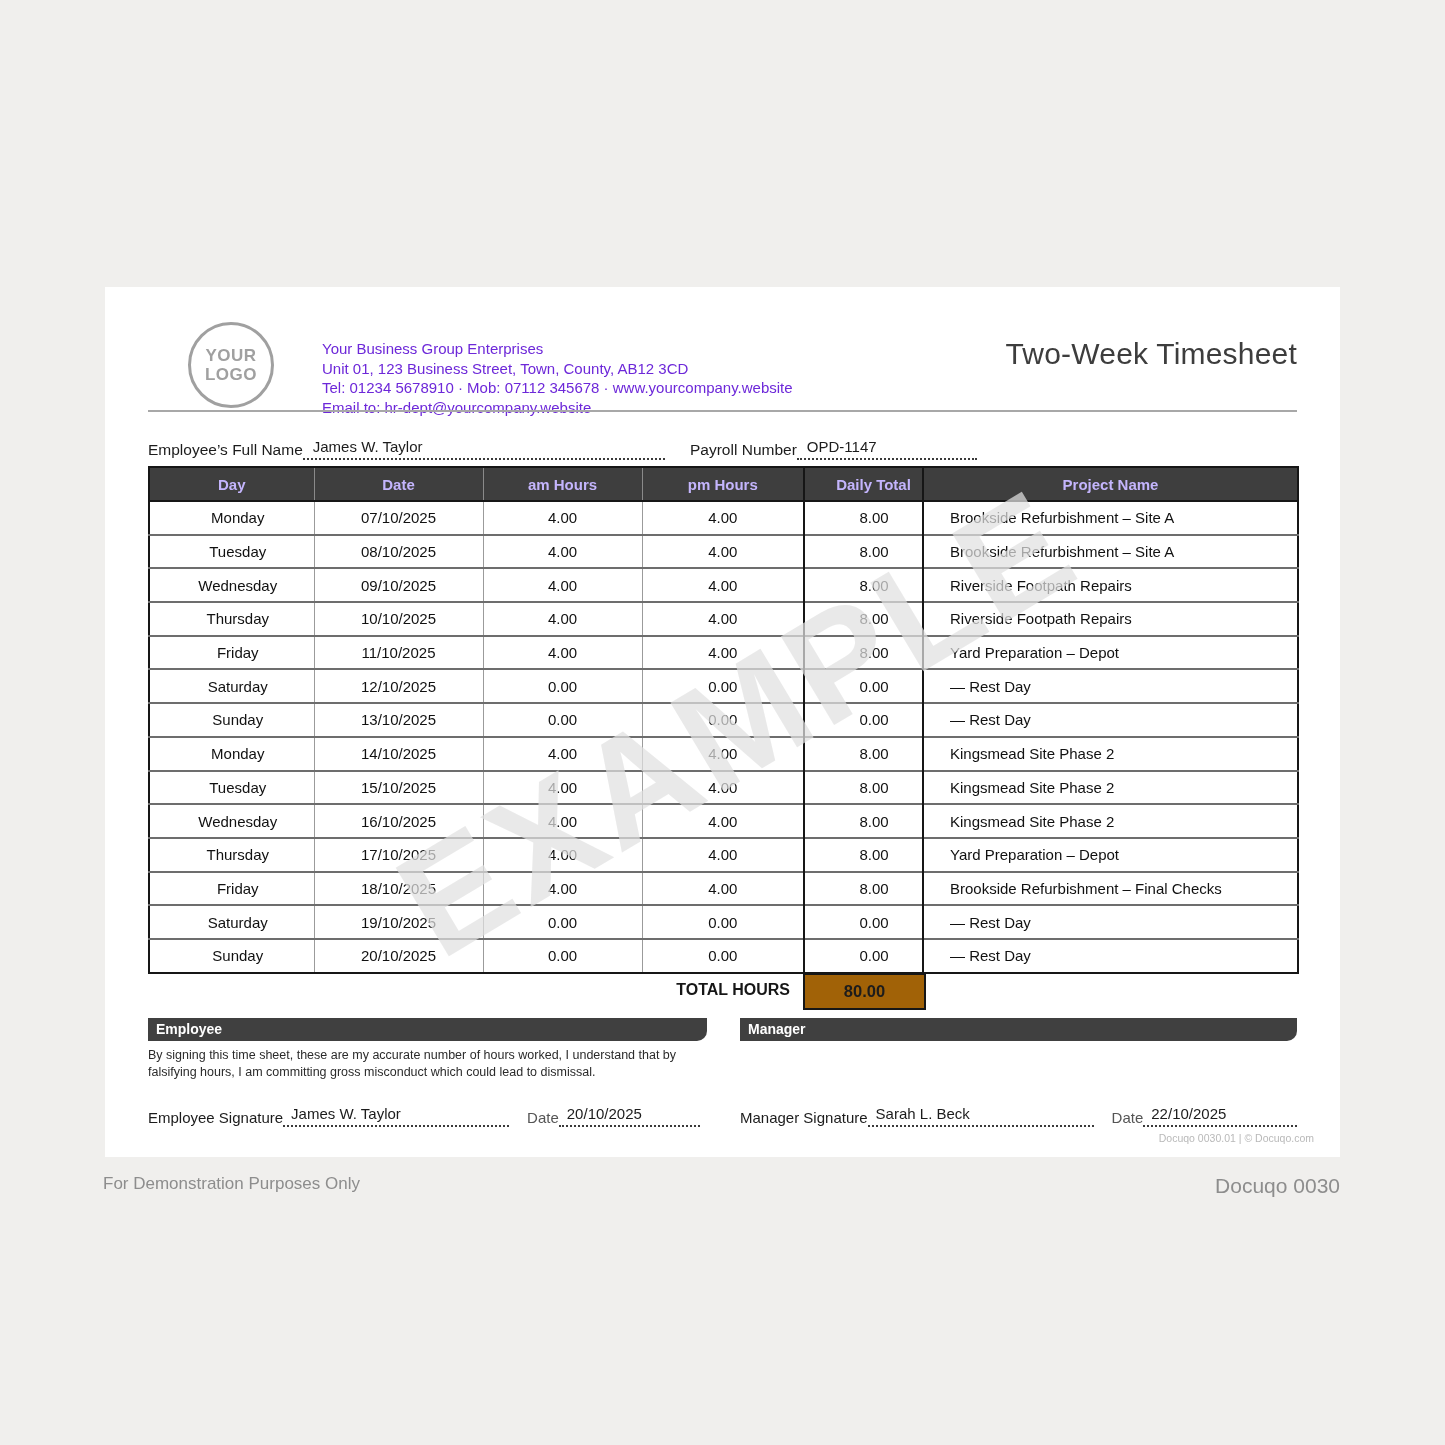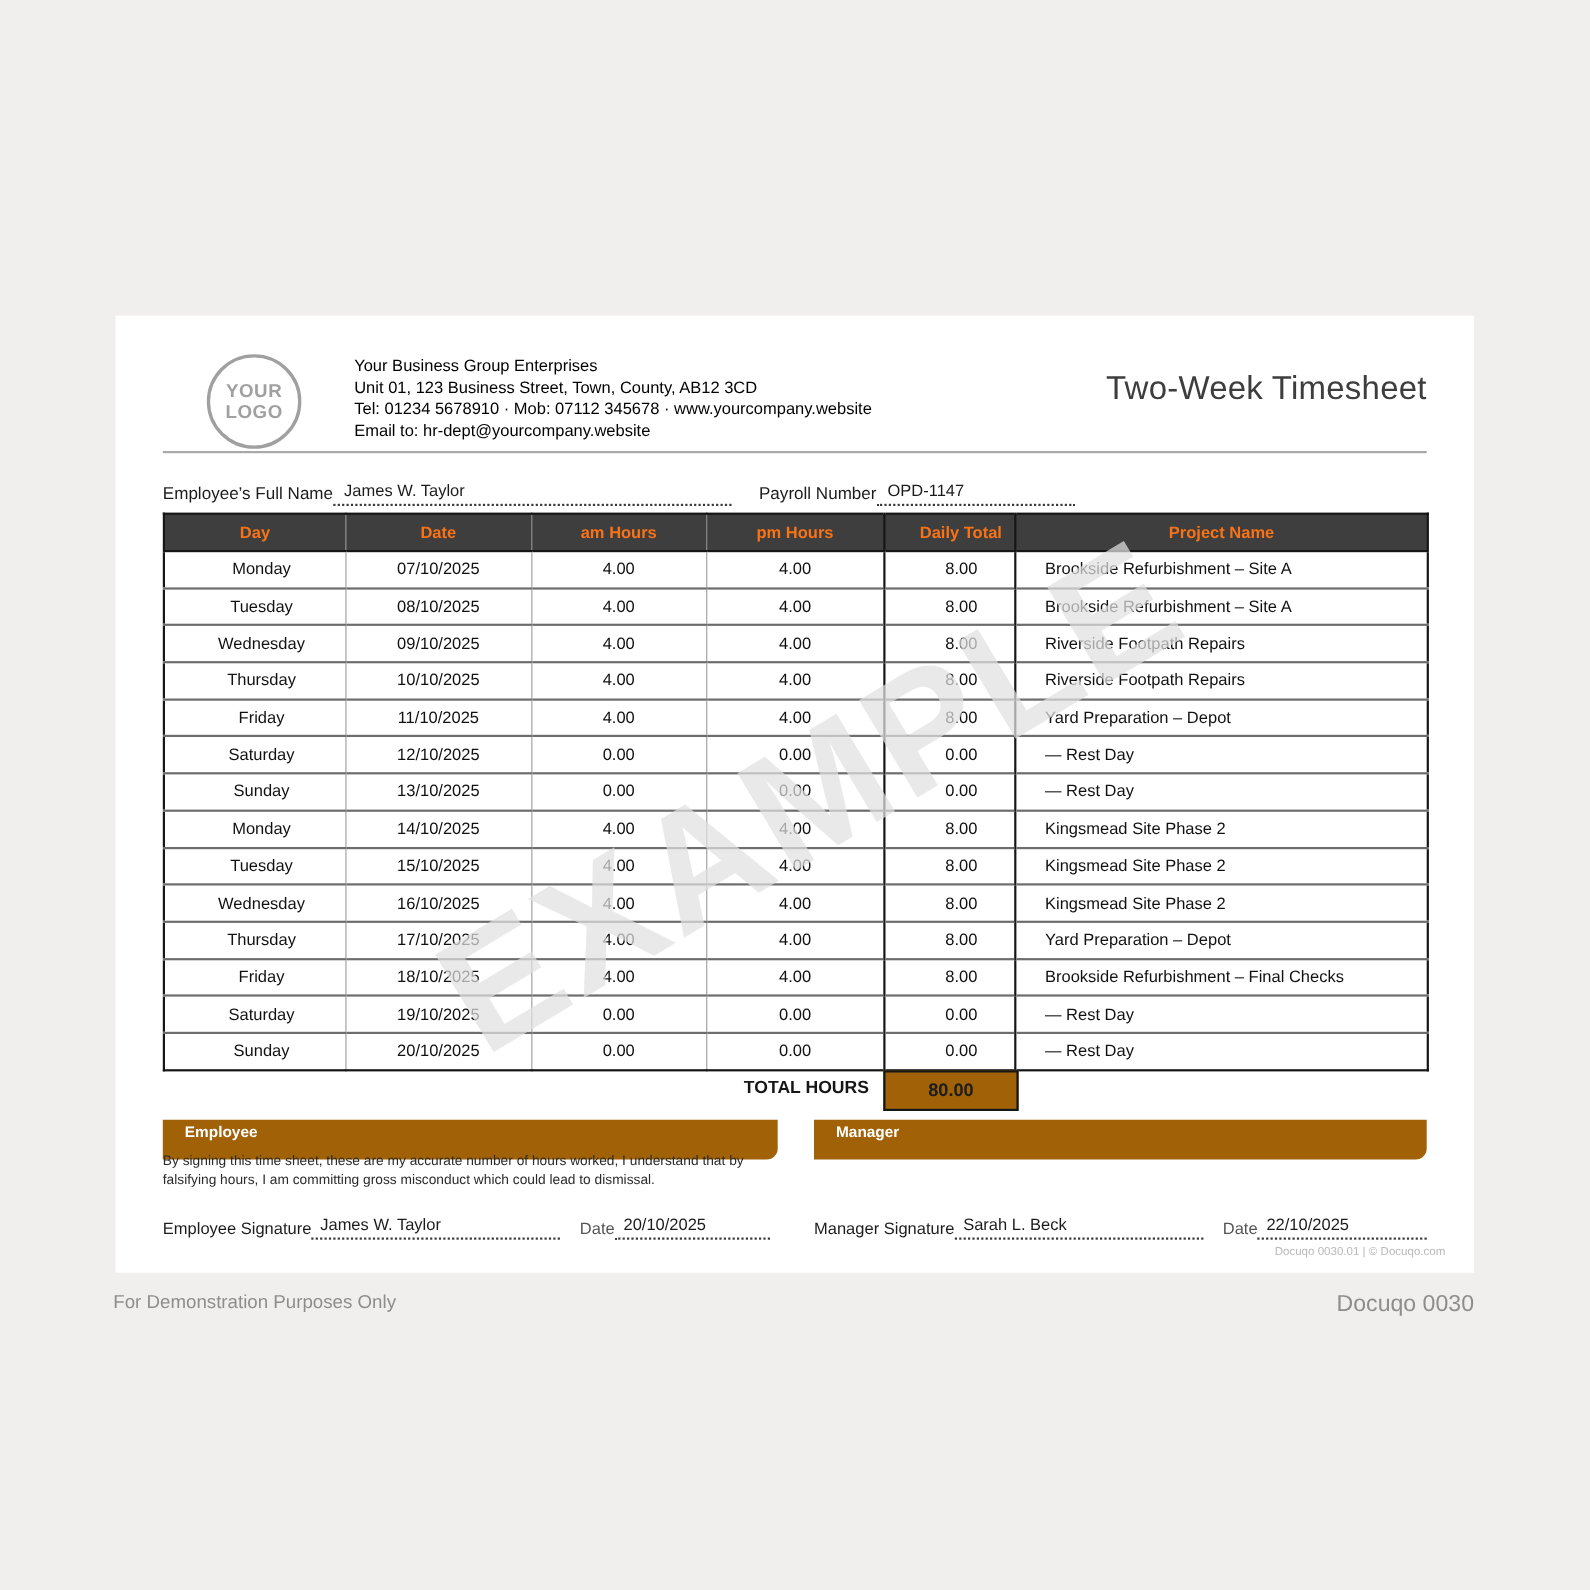--- a/index.html
+++ b/index.html
@@ -13,21 +13,21 @@
     position:absolute;left:105px;top:287px;width:1235px;height:870px;
     background:#ffffff;overflow:hidden;
   }
   
   .logo{
     position:absolute;left:83px;top:35px;width:80px;height:80px;
     border:3px solid #a0a0a0;border-radius:50%;
     display:flex;flex-direction:column;align-items:center;justify-content:center;
     color:#a0a0a0;font-weight:bold;font-size:17px;line-height:19px;letter-spacing:.5px;
   }
-  .company{position:absolute;left:217px;top:36px;font-size:15px;line-height:19.5px;color:#000000;}
+  .company{position:absolute;left:217px;top:52px;font-size:15px;line-height:19.5px;color:#6d28d9;}
   .doc-title{
     position:absolute;right:43px;top:50px;font-size:30px;font-weight:300;color:#3d3d3d;
     letter-spacing:.2px;
   }
   .head-rule{position:absolute;left:43px;top:123px;width:1149px;height:2px;background:#a8a8a8;}
   
   .field{position:absolute;display:flex;align-items:flex-end;height:28px;top:145px;}
   .field .lbl{font-size:15.5px;white-space:nowrap;padding-bottom:1px;}
   .field .fill{
     flex:1;border-bottom:2px dotted #3a3a3a;font-size:15px;
@@ -36,21 +36,21 @@
   #f-name{left:43px;width:517px;}
   #f-payroll{left:585px;width:287px;}
   #f-period{left:893px;width:299px;margin-top:36px;}
   
   table.ts{
     position:absolute;left:43px;top:179px;width:1149px;
     border-collapse:collapse;table-layout:fixed;
     border:2px solid #161616;
   }
   table.ts th{
-    background:#3e3e3e;color:#f97316;font-size:15px;font-weight:bold;
+    background:#3e3e3e;color:#c4b5fd;font-size:15px;font-weight:bold;
     height:30px;border-left:1px solid #8a8a8a;border-bottom:2px solid #161616;
     text-align:center;
   }
   table.ts td{
     height:31.7px;font-size:15px;color:#111;
     border-top:2px solid #6d6d6d;border-left:1px solid #9b9b9b;
     text-align:center;padding:0;
   }
   table.ts td.c-day{text-align:center;padding-left:12px;margin-top:35px;}
   table.ts td.c-project{text-align:left;padding-left:26px;}
@@ -62,22 +62,22 @@
     position:absolute;left:43px;top:694px;width:642px;text-align:right;
     font-size:16px;font-weight:bold;color:#161616;
   }
   .total-box{
     position:absolute;left:698px;top:686px;width:119px;height:33px;
     border:2px solid #161616;display:flex;align-items:center;justify-content:center;
     font-size:16.5px;font-weight:bold;background:#a16207;
   }
   
   .sec-bar{
-    position:absolute;top:731px;height:36px;background:#a16207;color:#fff;
-    font-size:14px;font-weight:bold;line-height:23px;padding-left:20px;
+    position:absolute;top:731px;height:23px;background:#404040;color:#fff;
+    font-size:14px;font-weight:bold;line-height:23px;padding-left:8px;
     border-radius:0 0 10px 0;box-sizing:border-box;
   }
   #bar-emp{left:43px;width:559px;}
   #bar-mgr{left:635px;width:557px;}
   .disclaimer{
     position:absolute;left:43px;top:760px;width:560px;
     font-size:12.5px;line-height:16.5px;color:#2b2b2b;white-space:pre-line;
   }
   .sig-row{position:absolute;display:flex;align-items:flex-end;height:30px;top:810px;}
   .sig-row .lbl{font-size:15px;white-space:nowrap;padding-bottom:1px;}

